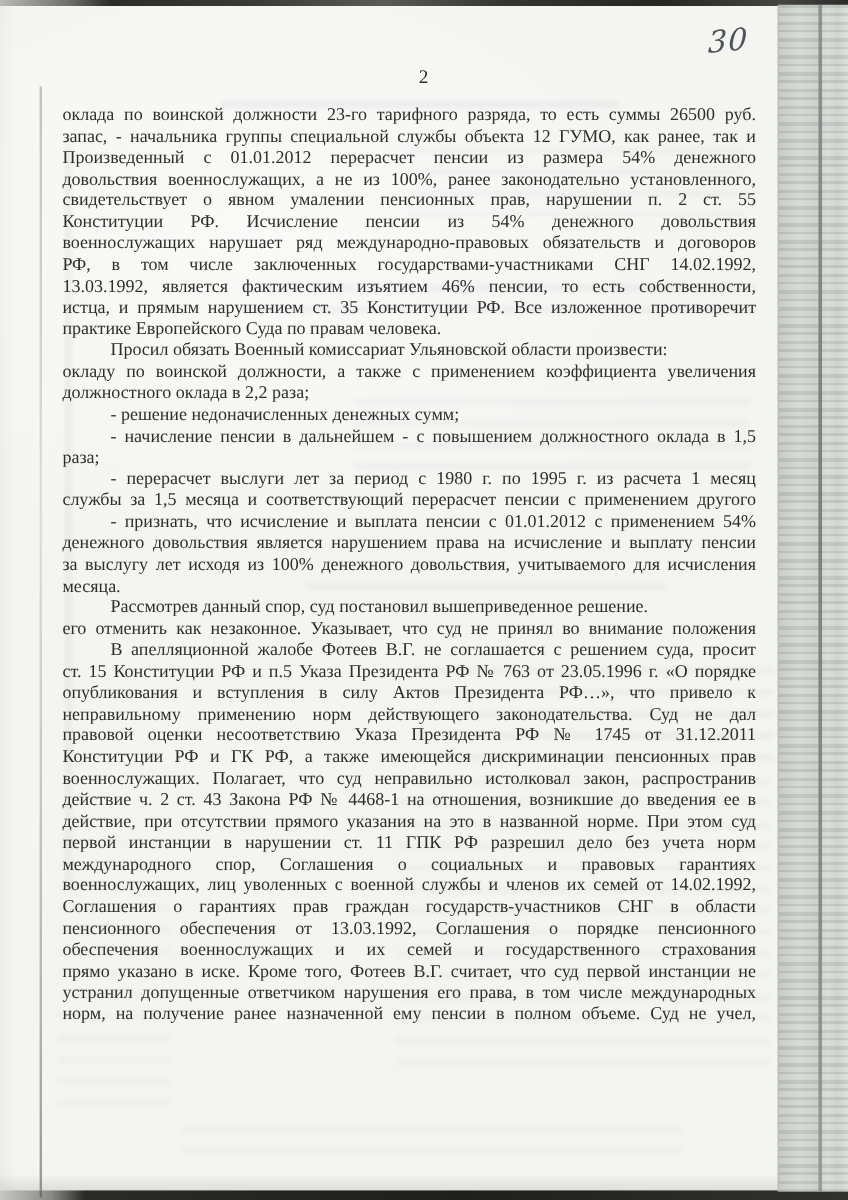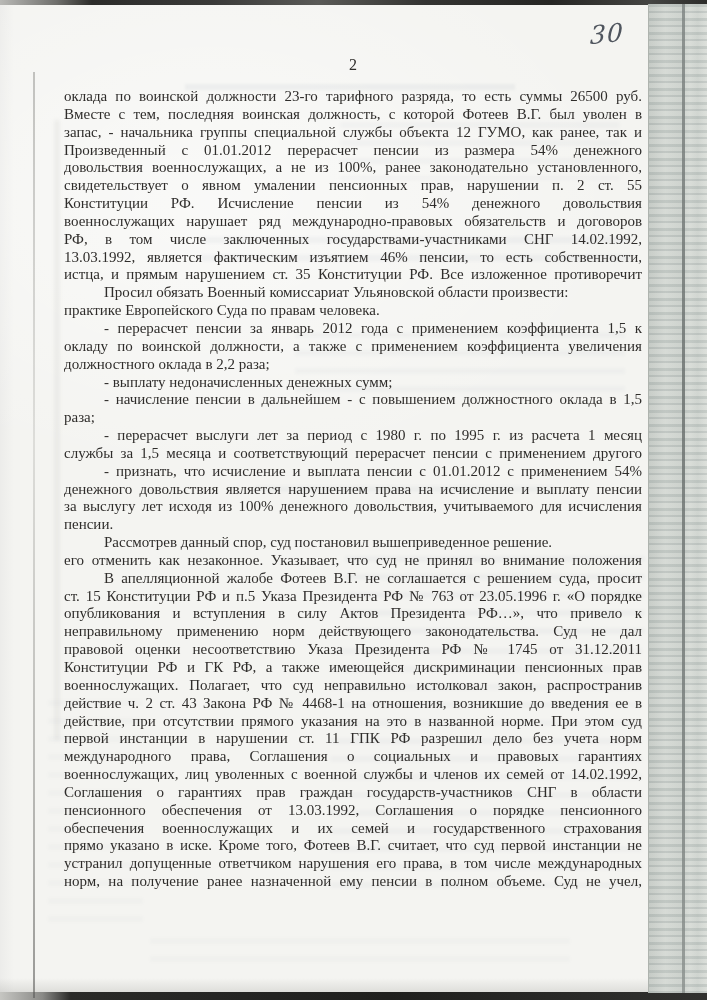--- a/index.html
+++ b/index.html
@@ -81,21 +81,21 @@
     letter-spacing: 1px;
   }
   
   .page-number {
     position: absolute; left: 64px; top: 56px; width: 578px;
     text-align: center;
     font-size: 16px; color: #2f2d2b;
   }
   
   .text-block {
-    position: absolute; left: 64px; top: 88px; width: 578px;
+    position: absolute; left: 52px; top: 88px; width: 578px;
     font-size: 15px; line-height: 17.85px;
     color: #2f2d2b;
     text-rendering: optimizeLegibility;
   }
   .line { text-align: justify; }
   .line.j { text-align-last: justify; }
   .line.ind { text-indent: 40px; }
 </style>
 </head>
 <body>
@@ -121,57 +121,55 @@
   <div class="ghost g7"></div>
   <div class="ghost g8"></div>
   <div class="ghost g9"></div>
 
   <div class="handwritten">30</div>
 
   <div class="page-number">2</div>
 
   <div class="text-block">
       <div class="line j">оклада по воинской должности 23-го тарифного разряда, то есть суммы 26500 руб.</div>
-      <div class="line j">Вместе с тем, последняя воинская должность, с которой Фотеев В.Г. был уволен в</div>
       <div class="line j">запас, - начальника группы специальной службы объекта 12 ГУМО, как ранее, так и</div>
       <div class="line j">Произведенный с 01.01.2012 перерасчет пенсии из размера 54% денежного</div>
       <div class="line j">довольствия военнослужащих, а не из 100%, ранее законодательно установленного,</div>
       <div class="line j">свидетельствует о явном умалении пенсионных прав, нарушении п. 2 ст. 55</div>
       <div class="line j">Конституции РФ. Исчисление пенсии из 54% денежного довольствия</div>
       <div class="line j">военнослужащих нарушает ряд международно-правовых обязательств и договоров</div>
       <div class="line j">РФ, в том числе заключенных государствами-участниками СНГ 14.02.1992,</div>
       <div class="line j">13.03.1992,  является фактическим изъятием 46% пенсии, то есть собственности,</div>
       <div class="line j">истца, и прямым нарушением ст. 35 Конституции РФ. Все изложенное противоречит</div>
+      <div class="line">практике Европейского Суда по правам человека.</div>
       <div class="line ind">Просил обязать Военный комиссариат Ульяновской области произвести:</div>
-      <div class="line">практике Европейского Суда по правам человека.</div>
-      <div class="line j ind">- перерасчет пенсии за январь 2012 года с применением коэффициента 1,5 к</div>
       <div class="line j">окладу по воинской должности, а также с применением коэффициента увеличения</div>
       <div class="line">должностного оклада в 2,2 раза;</div>
-      <div class="line ind">- выплату недоначисленных денежных сумм;</div>
+      <div class="line ind">- решение недоначисленных денежных сумм;</div>
       <div class="line j ind">- начисление пенсии в дальнейшем - с повышением должностного оклада в 1,5</div>
       <div class="line">раза;</div>
       <div class="line j ind">- перерасчет выслуги лет за период с 1980 г. по 1995 г. из расчета 1 месяц</div>
       <div class="line j">службы за 1,5 месяца и соответствующий перерасчет пенсии с применением другого</div>
       <div class="line j ind">- признать, что исчисление и выплата пенсии с 01.01.2012 с применением 54%</div>
       <div class="line j">денежного довольствия является нарушением права на исчисление и выплату пенсии</div>
       <div class="line j">за выслугу лет исходя из 100% денежного довольствия, учитываемого для исчисления</div>
-      <div class="line">пенсии.</div>
+      <div class="line">месяца.</div>
       <div class="line ind">Рассмотрев данный спор, суд постановил вышеприведенное решение.</div>
       <div class="line j">его отменить  как незаконное. Указывает, что суд не принял во внимание положения</div>
       <div class="line j ind">В апелляционной жалобе Фотеев В.Г.  не соглашается с решением суда, просит</div>
       <div class="line j">ст. 15 Конституции РФ и п.5 Указа Президента РФ № 763 от 23.05.1996 г. «О порядке</div>
       <div class="line j">опубликования и вступления в силу Актов Президента РФ…», что привело к</div>
       <div class="line j">неправильному применению норм действующего законодательства. Суд не дал</div>
       <div class="line j">правовой оценки несоответствию Указа Президента РФ № 1745 от 31.12.2011</div>
       <div class="line j">Конституции РФ и ГК РФ, а также имеющейся дискриминации пенсионных прав</div>
       <div class="line j">военнослужащих. Полагает, что суд неправильно истолковал закон, распространив</div>
       <div class="line j">действие ч. 2 ст. 43 Закона РФ № 4468-1 на отношения, возникшие до введения ее в</div>
       <div class="line j">действие, при отсутствии прямого указания на это в названной норме. При этом суд</div>
       <div class="line j">первой инстанции в нарушении ст. 11 ГПК РФ разрешил дело без учета норм</div>
-      <div class="line j">международного права, Соглашения о социальных  и правовых гарантиях</div>
+      <div class="line j">международного спор, Соглашения о социальных  и правовых гарантиях</div>
       <div class="line j">военнослужащих, лиц уволенных с военной службы и членов их семей от 14.02.1992,</div>
       <div class="line j">Соглашения о гарантиях прав граждан государств-участников СНГ в области</div>
       <div class="line j">пенсионного обеспечения от 13.03.1992, Соглашения о порядке пенсионного</div>
       <div class="line j">обеспечения военнослужащих и их семей и государственного страхования</div>
       <div class="line j">прямо указано в иске. Кроме того, Фотеев В.Г. считает, что суд первой инстанции не</div>
       <div class="line j">устранил допущенные ответчиком нарушения его права, в том числе международных</div>
       <div class="line j">норм, на получение ранее назначенной ему пенсии в полном объеме.  Суд не учел,</div>
     </div>
 
 </div>

